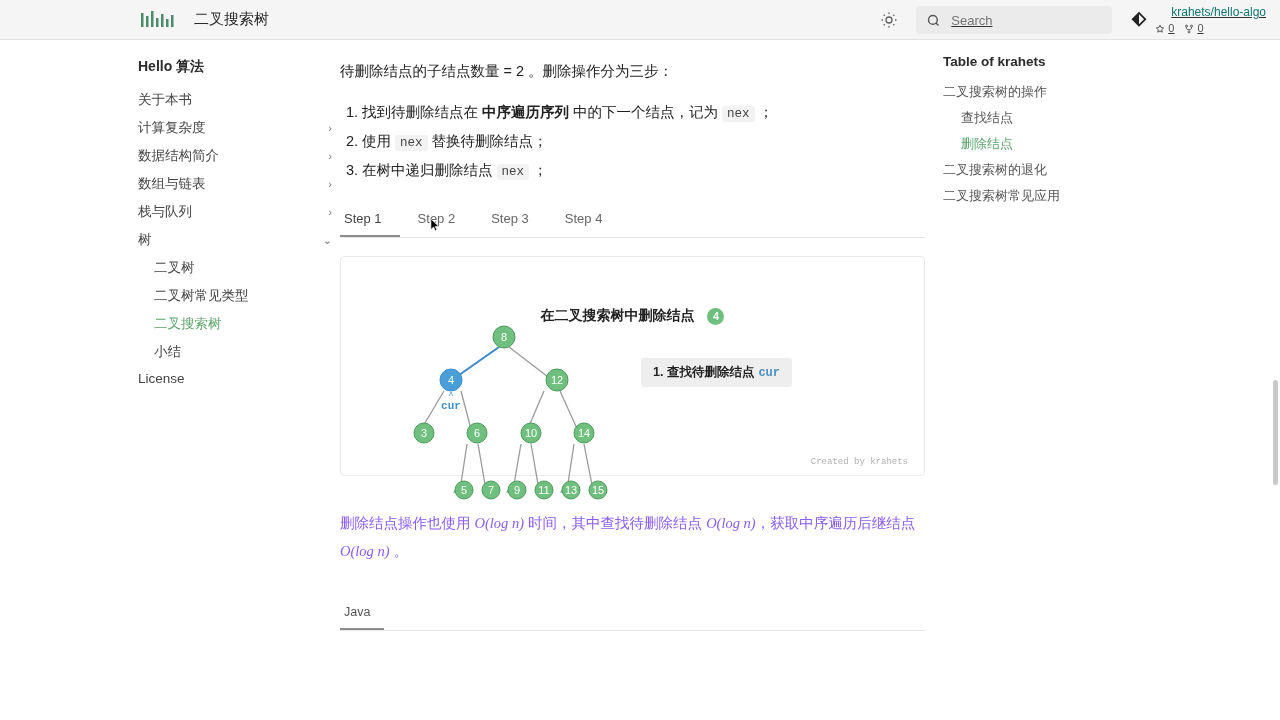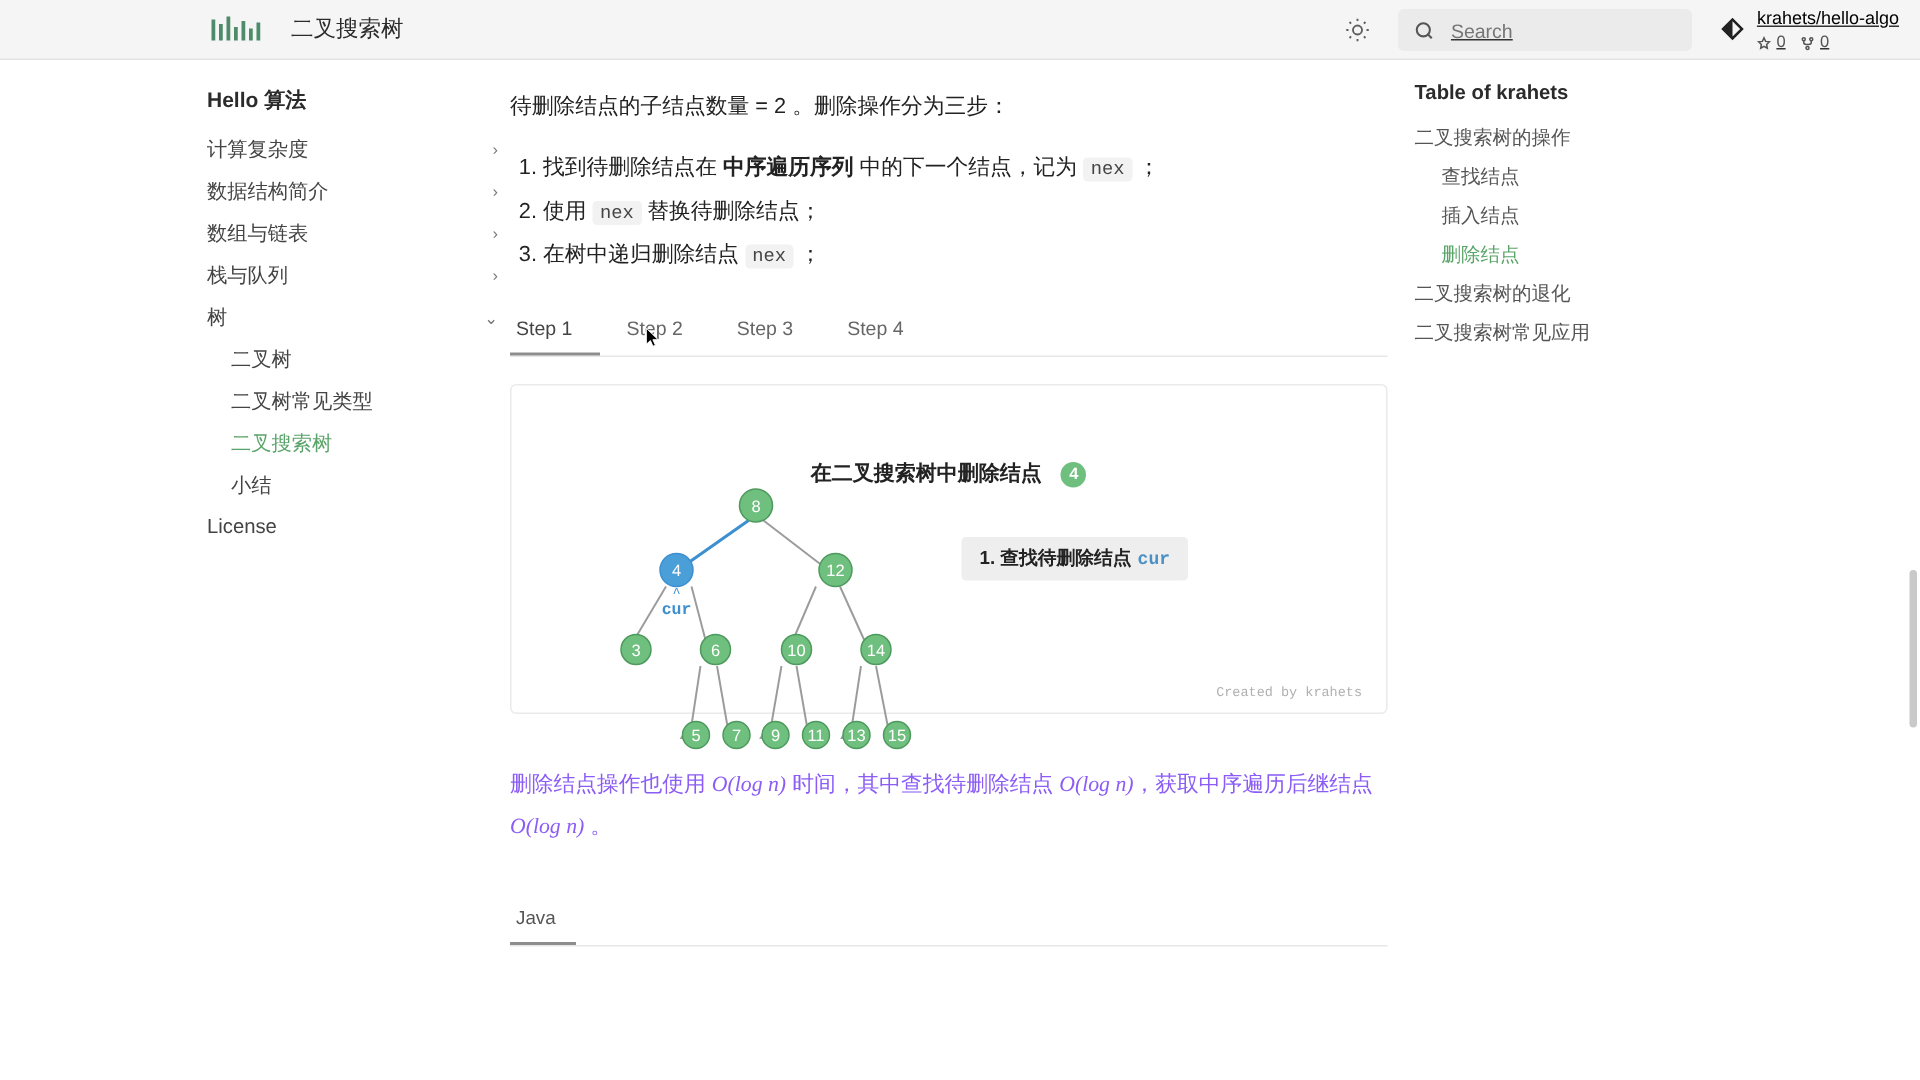--- a/index.html
+++ b/index.html
@@ -35,21 +35,21 @@
   .search-box .magnifier { margin-right:8px; color:#555; display:flex; }
   .search-input {
     border:0; background:transparent; outline:none; font-size:13px;
     color:#6b6b6b; width:100%; font-family:"Liberation Sans", sans-serif;
   }
   .repo {
     margin-left:18px; margin-right:14px; display:flex; align-items:center;
   }
   .repo-icon { width:18px; height:18px; margin-right:7px; color:#333; }
   .repo-text { font-size:12px; line-height:1.35; }
-  .repo-name { color:#000000; }
+  .repo-name { color:#0f766e;margin-left:16px; }
   .repo-stats { color:#555; font-size:11px; display:flex; gap:10px; margin-top:1px;}
   .repo-stats span { display:flex; align-items:center; gap:3px; }
 
   
   .page { display:flex; height:680px; }
   .sidebar {
     width:210px; margin-left:130px; padding-top:14px; flex:none;
   }
   .sidebar .nav-title {
     font-weight:bold; font-size:14px; color:#2b2b2b; padding:4px 0 10px 8px;
@@ -187,20 +187,24 @@
       </span>
     </div>
   </div>
 </div>
 
 <div class="page">
 
   <div class="sidebar">
     <div class="nav-title">Hello 算法</div>
 
+    <div class="nav-item">
+      <span>关于本书</span>
+      <span class="chev"></span>
+    </div>
     <div class="nav-item">
       <span>计算复杂度</span>
       <span class="chev">›</span>
     </div>
     <div class="nav-item">
       <span>数据结构简介</span>
       <span class="chev">›</span>
     </div>
     <div class="nav-item">
       <span>数组与链表</span>
@@ -332,21 +336,20 @@
     <div class="code-tabs">
       <div class="code-tab">Java</div>
     </div>
 
   </div>
 
   <div class="toc">
     <div class="toc-title">Table of krahets</div>
     <div class="toc-item">二叉搜索树的操作</div>
     <div class="toc-item sub">查找结点</div>
-    <div class="toc-item sub">插入结点</div>
     <div class="toc-item sub active">删除结点</div>
     <div class="toc-item">二叉搜索树的退化</div>
     <div class="toc-item">二叉搜索树常见应用</div>
   </div>
 </div>
 
 <div class="scrollbar"></div>
 
 <svg class="cursor" viewBox="0 0 12 17">
   <path d="M1 1 L1 14 L4.3 11 L6.4 15.6 L8.4 14.7 L6.3 10.3 L10.6 10.3 Z" fill="#000" stroke="#fff" stroke-width="0.8"></path>

